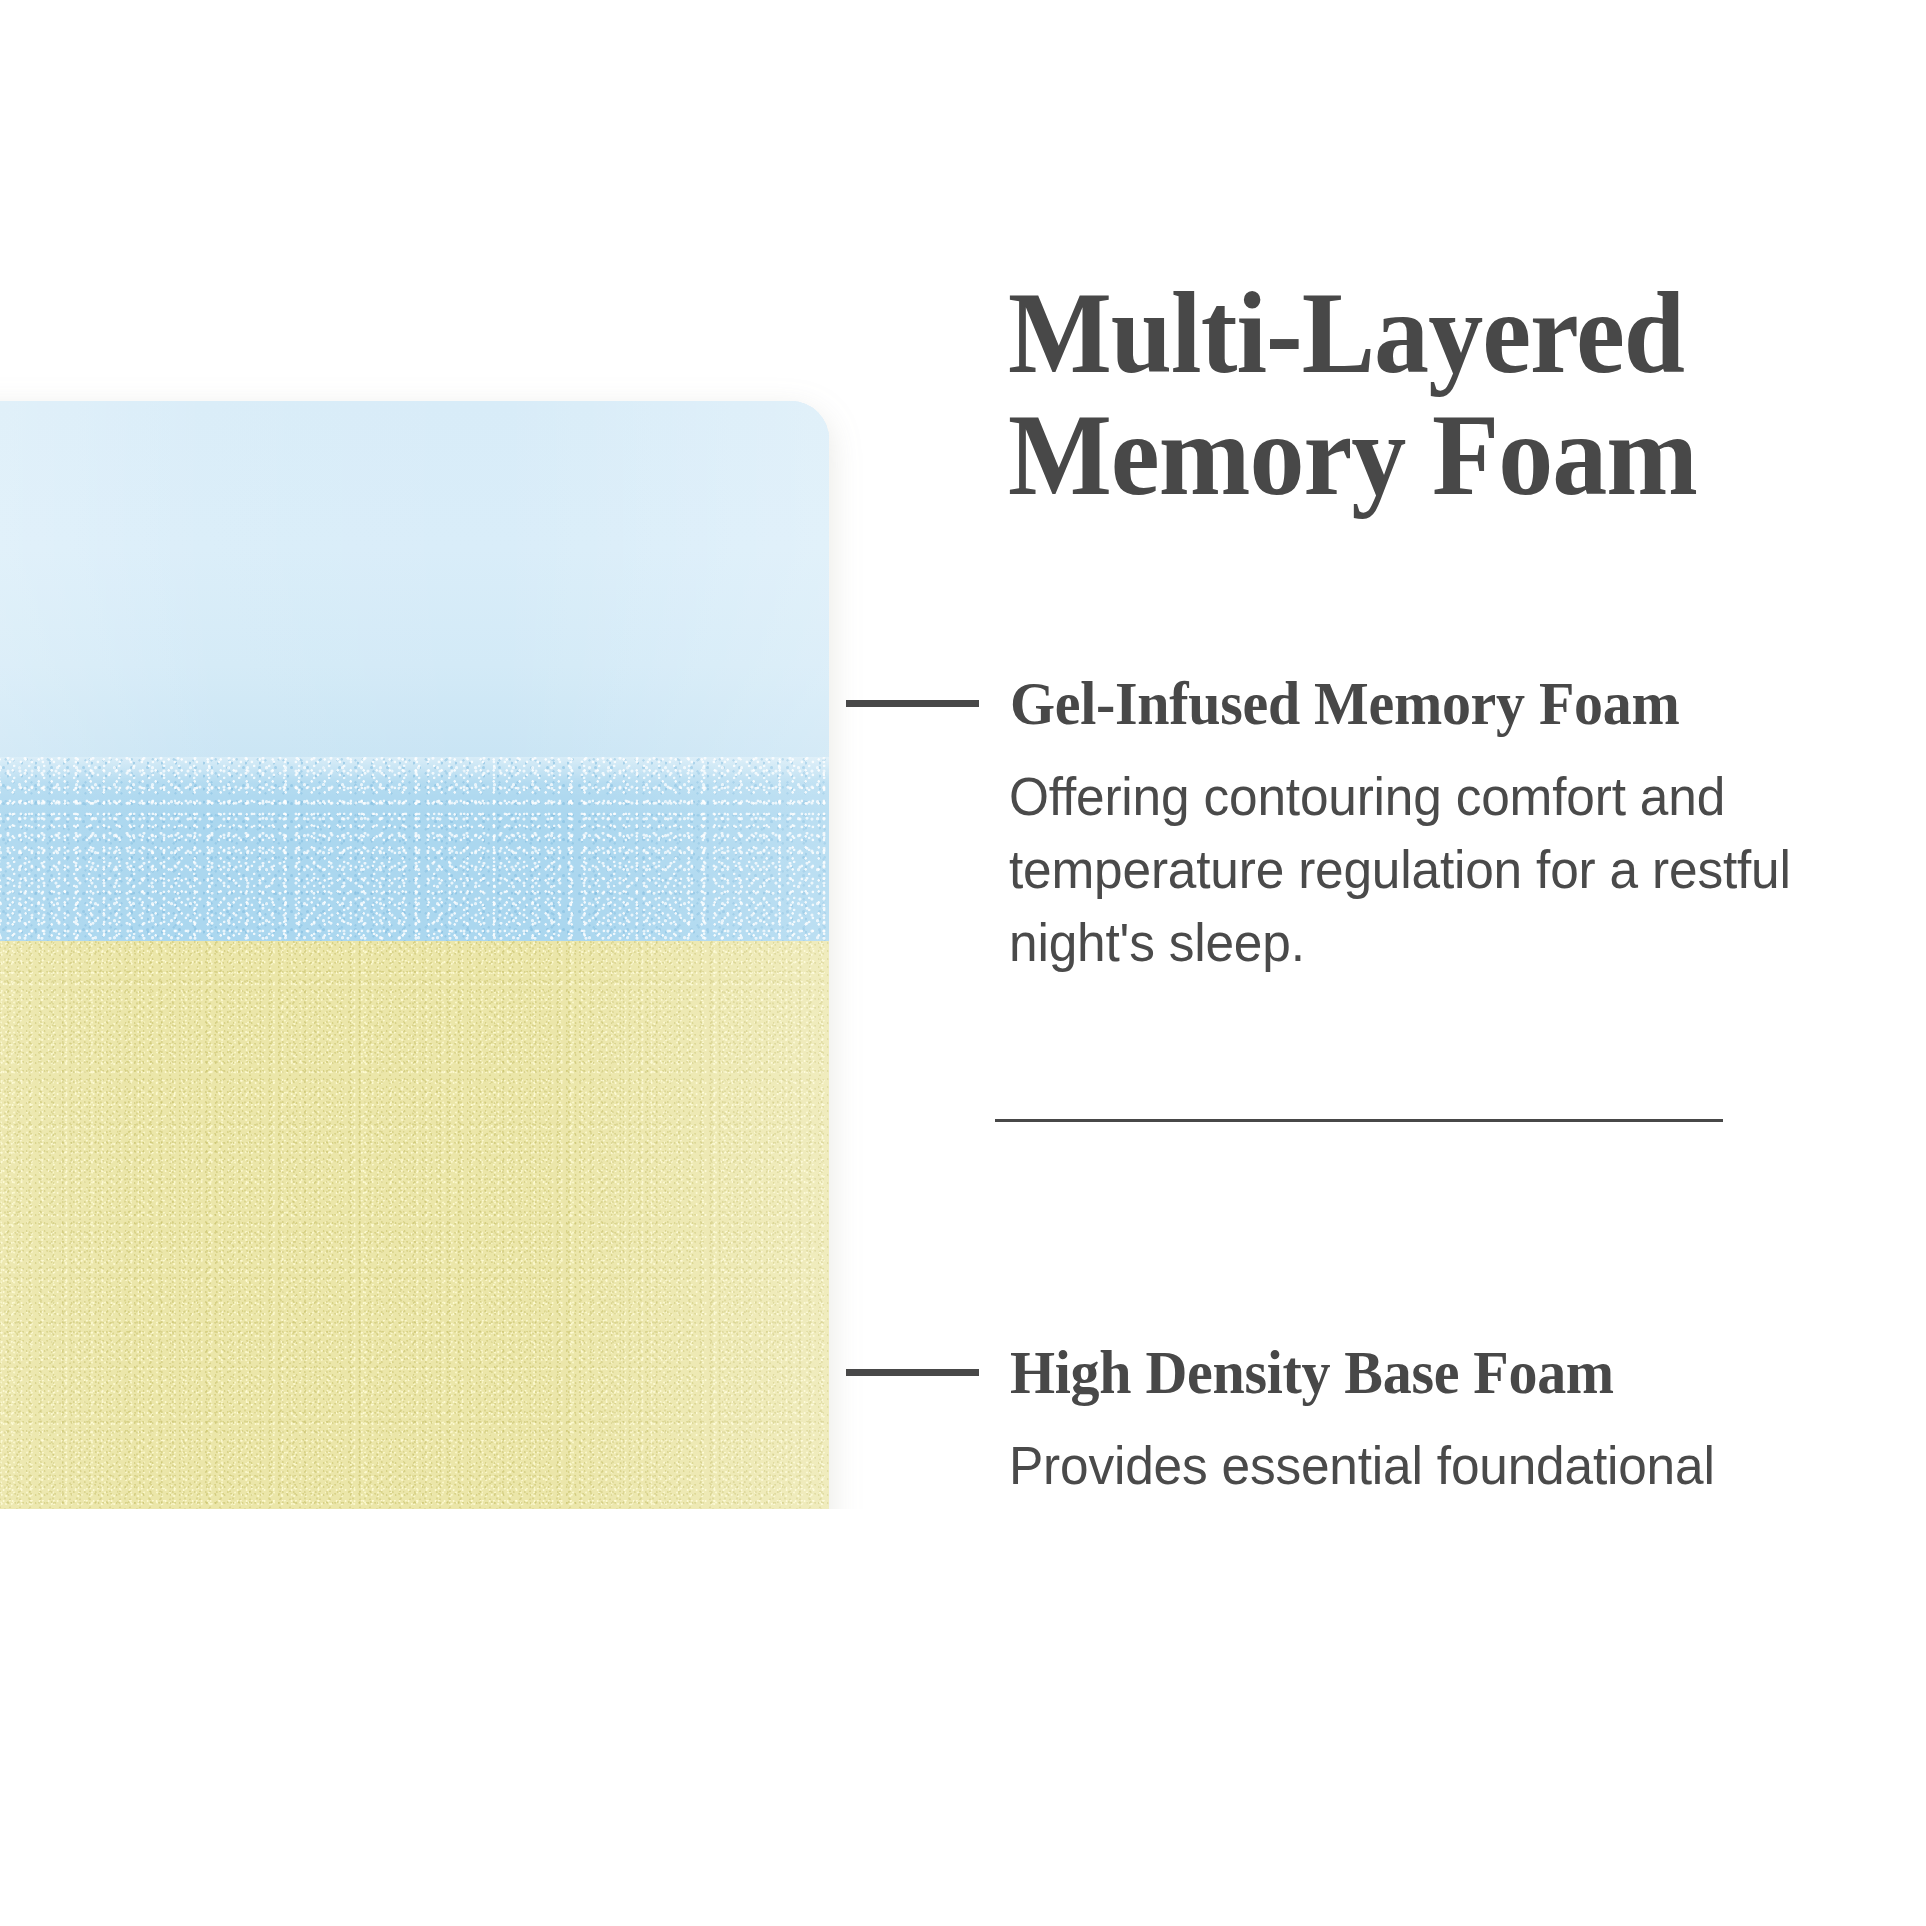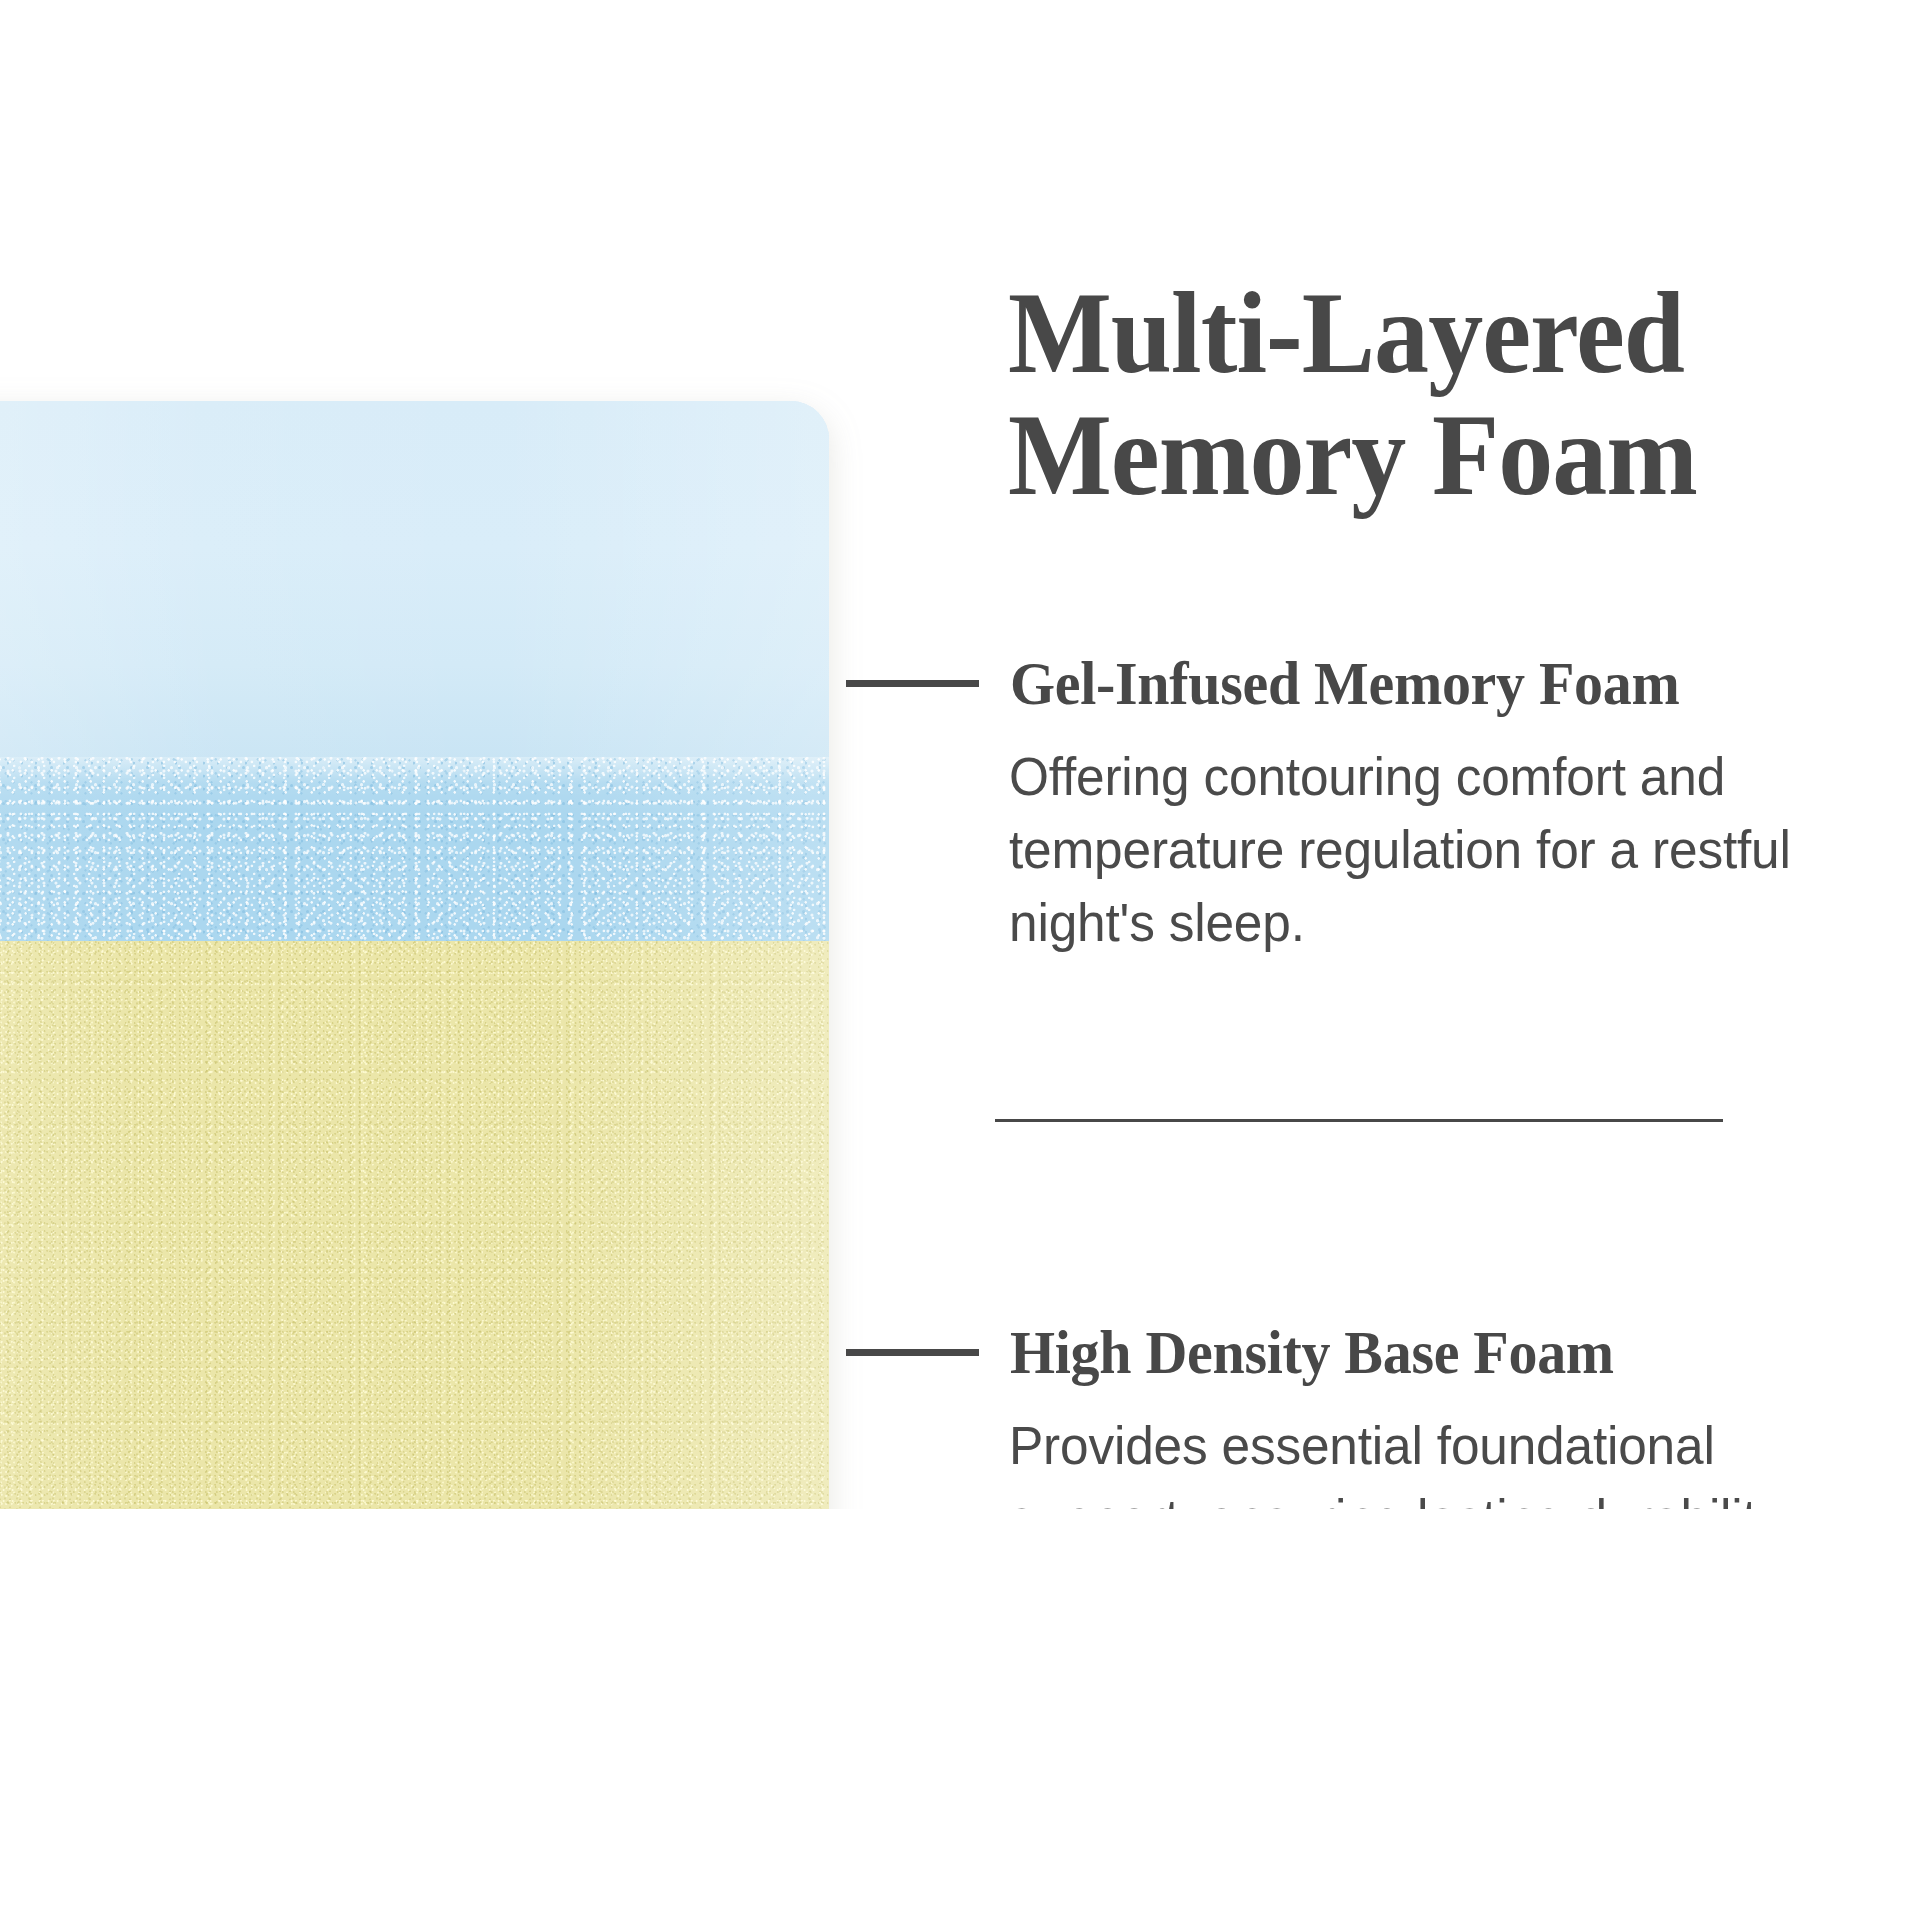--- a/index.html
+++ b/index.html
@@ -144,20 +144,21 @@
     color: #484848;
     transform: scaleX(0.94);
     transform-origin: left top;
   }
   .title-line { display: block; white-space: nowrap; }
 
   .callout {
     position: absolute;
     left: 846px;
     width: 1049px;
+    margin-top: 20px;
   }
   .callout-gel  { top: 653px; }
   .callout-base { top: 1322px; }
 
   .callout-head-row {
     display: flex;
     align-items: center;
   }
 
   .dash-marker {

